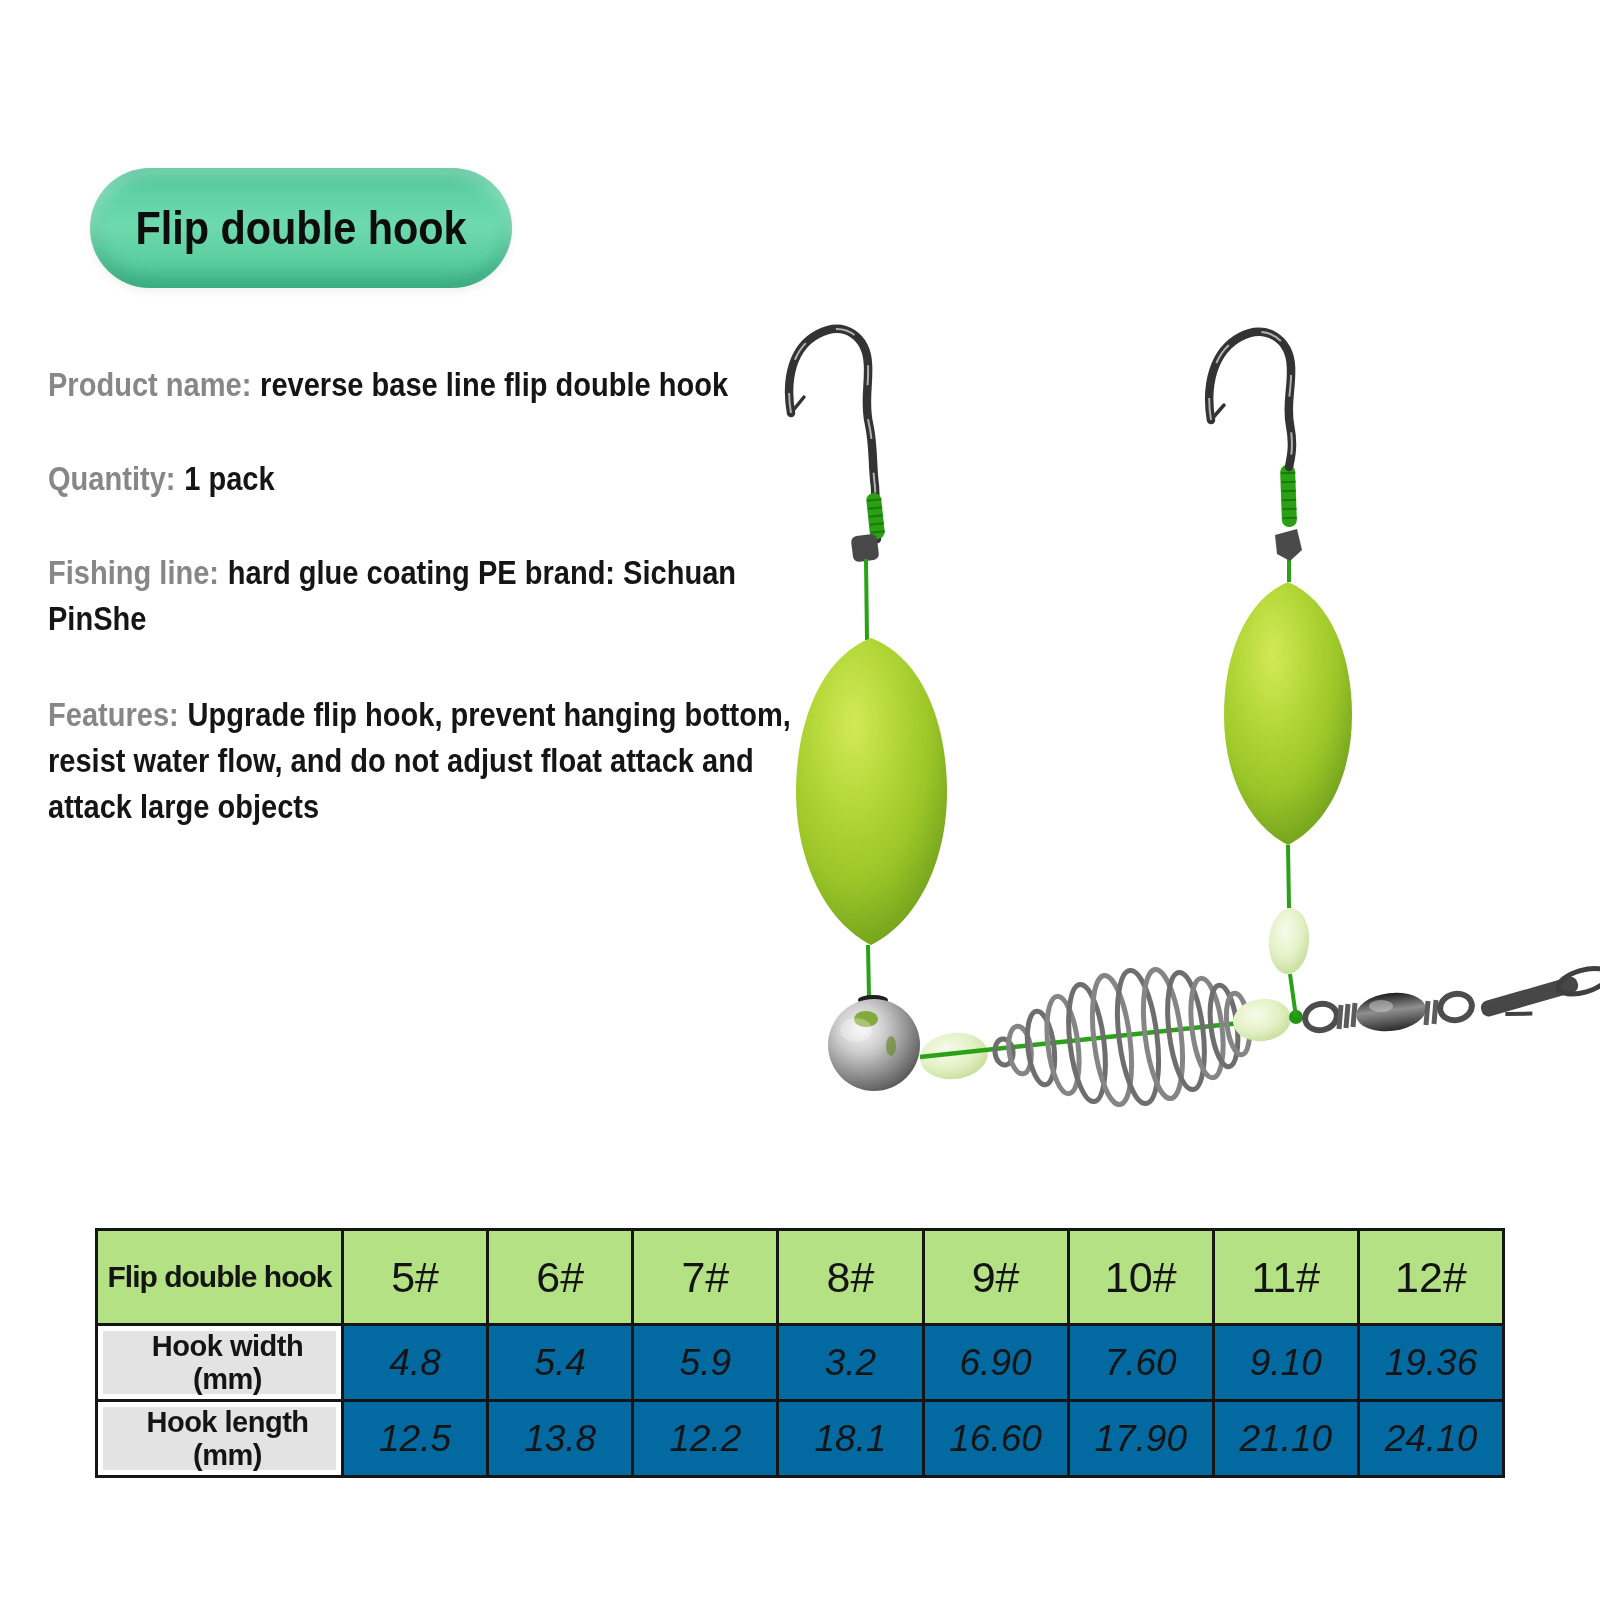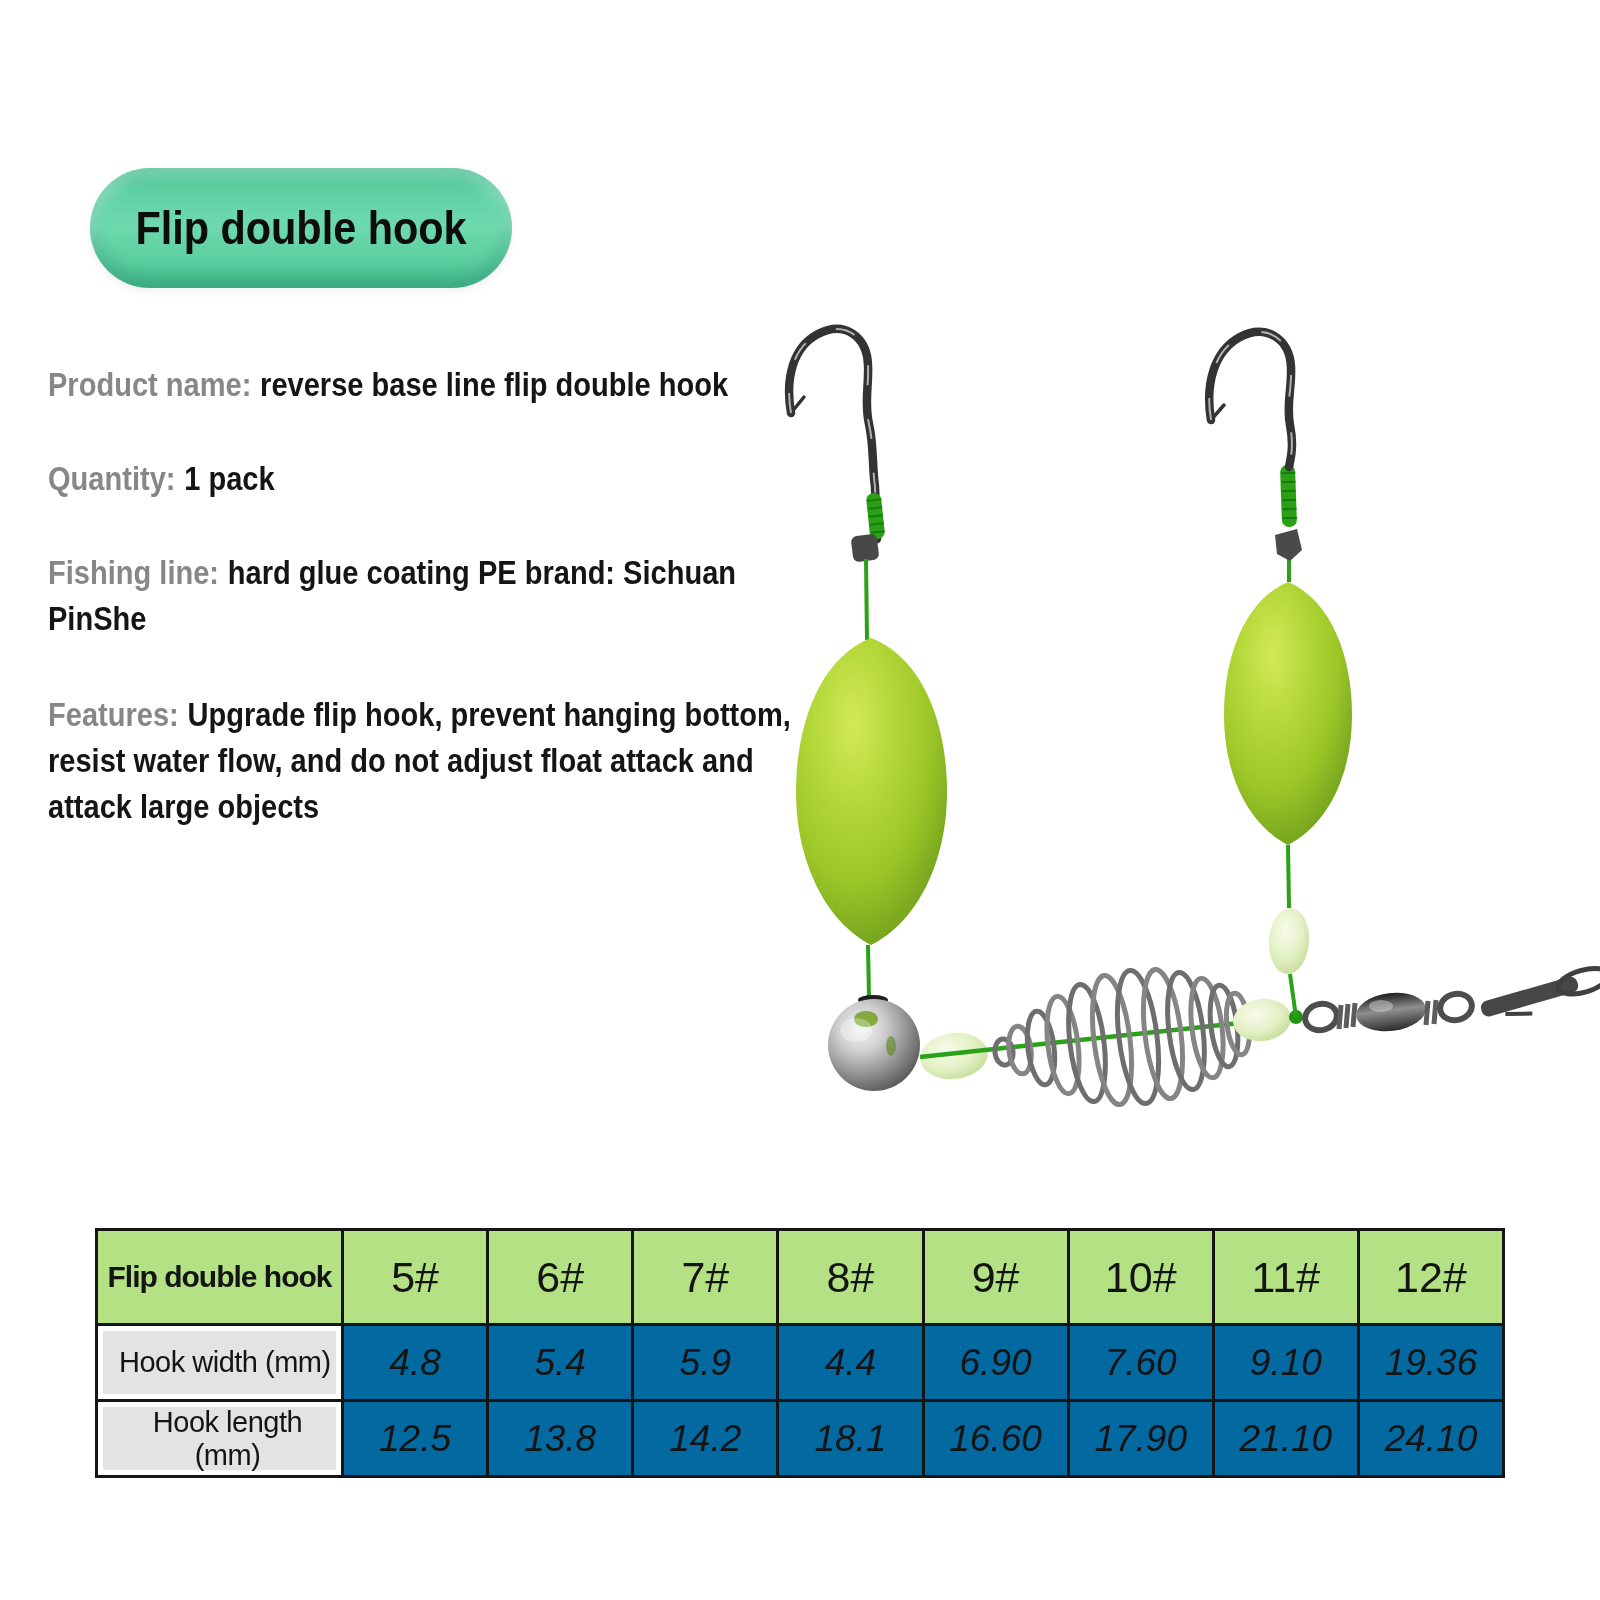--- a/index.html
+++ b/index.html
@@ -26,21 +26,21 @@
   .spec-wrap{position:absolute;left:95px;top:1212px;}
   table.spec{border-collapse:collapse;table-layout:fixed;width:1410px;}
   table.spec td,table.spec th{border:3px solid #151515;padding:0;text-align:center;vertical-align:middle;}
   tr.head{height:95px;}
   tr.body-row{height:76px;}
   th.corner{width:243px;background:#b3e183;font-size:30px;font-weight:bold;text-align:left;
             padding-left:8px;letter-spacing:-1px;}
   th.size-col{background:#b3e183;font-size:43px;font-weight:normal;}
   td.label-cell{position:relative;width:243px;background:#fff;}
   td.label-cell .graybox{position:absolute;top:5px;left:5px;right:5px;bottom:5px;background:#e3e3e3;
-            display:flex;align-items:center;padding-left:16px;font-size:29px;font-weight:normal;
+            display:flex;align-items:center;padding-left:16px;font-size:29px;font-weight:bold;
             letter-spacing:-0.5px;}
   td.val-cell{background:#0369a1;font-size:37px;font-weight:normal;font-style:italic;}
 </style>
 </head>
 <body>
 
 <div class="canvas">
 
   <div class="badge">
     <span class="badge-text">Flip double hook</span>
@@ -177,33 +177,33 @@
           </tr>
       </thead>
       <tbody id="spec-body">
           <tr class="body-row">
             <td class="label-cell">
               <div class="graybox">Hook width (mm)</div>
             </td>
             <td class="val-cell">4.8</td>
             <td class="val-cell">5.4</td>
             <td class="val-cell">5.9</td>
-            <td class="val-cell">4.4</td>
+            <td class="val-cell">3.2</td>
             <td class="val-cell">6.90</td>
             <td class="val-cell">7.60</td>
             <td class="val-cell">9.10</td>
             <td class="val-cell">19.36</td>
           </tr>
           <tr class="body-row">
             <td class="label-cell">
               <div class="graybox">Hook length (mm)</div>
             </td>
             <td class="val-cell">12.5</td>
             <td class="val-cell">13.8</td>
-            <td class="val-cell">14.2</td>
+            <td class="val-cell">12.2</td>
             <td class="val-cell">18.1</td>
             <td class="val-cell">16.60</td>
             <td class="val-cell">17.90</td>
             <td class="val-cell">21.10</td>
             <td class="val-cell">24.10</td>
           </tr>
         </tbody>
     </table>
   </div>
 

